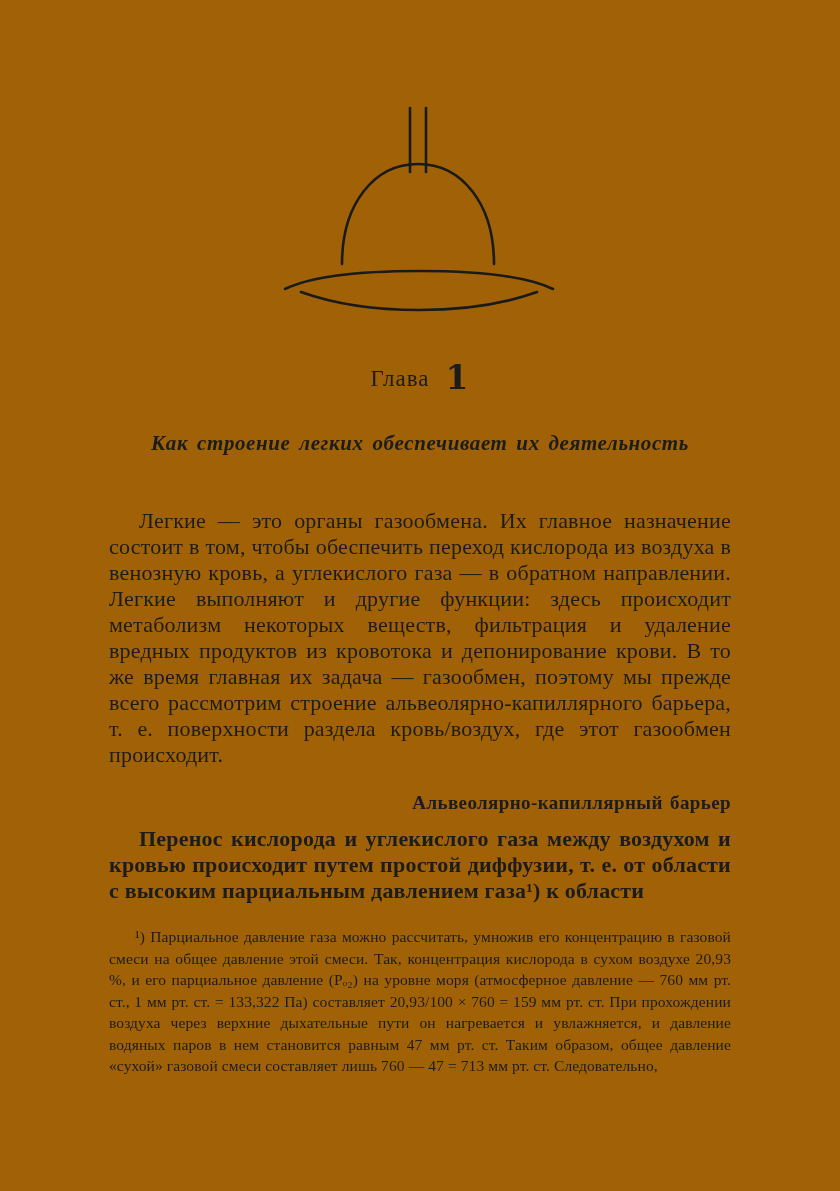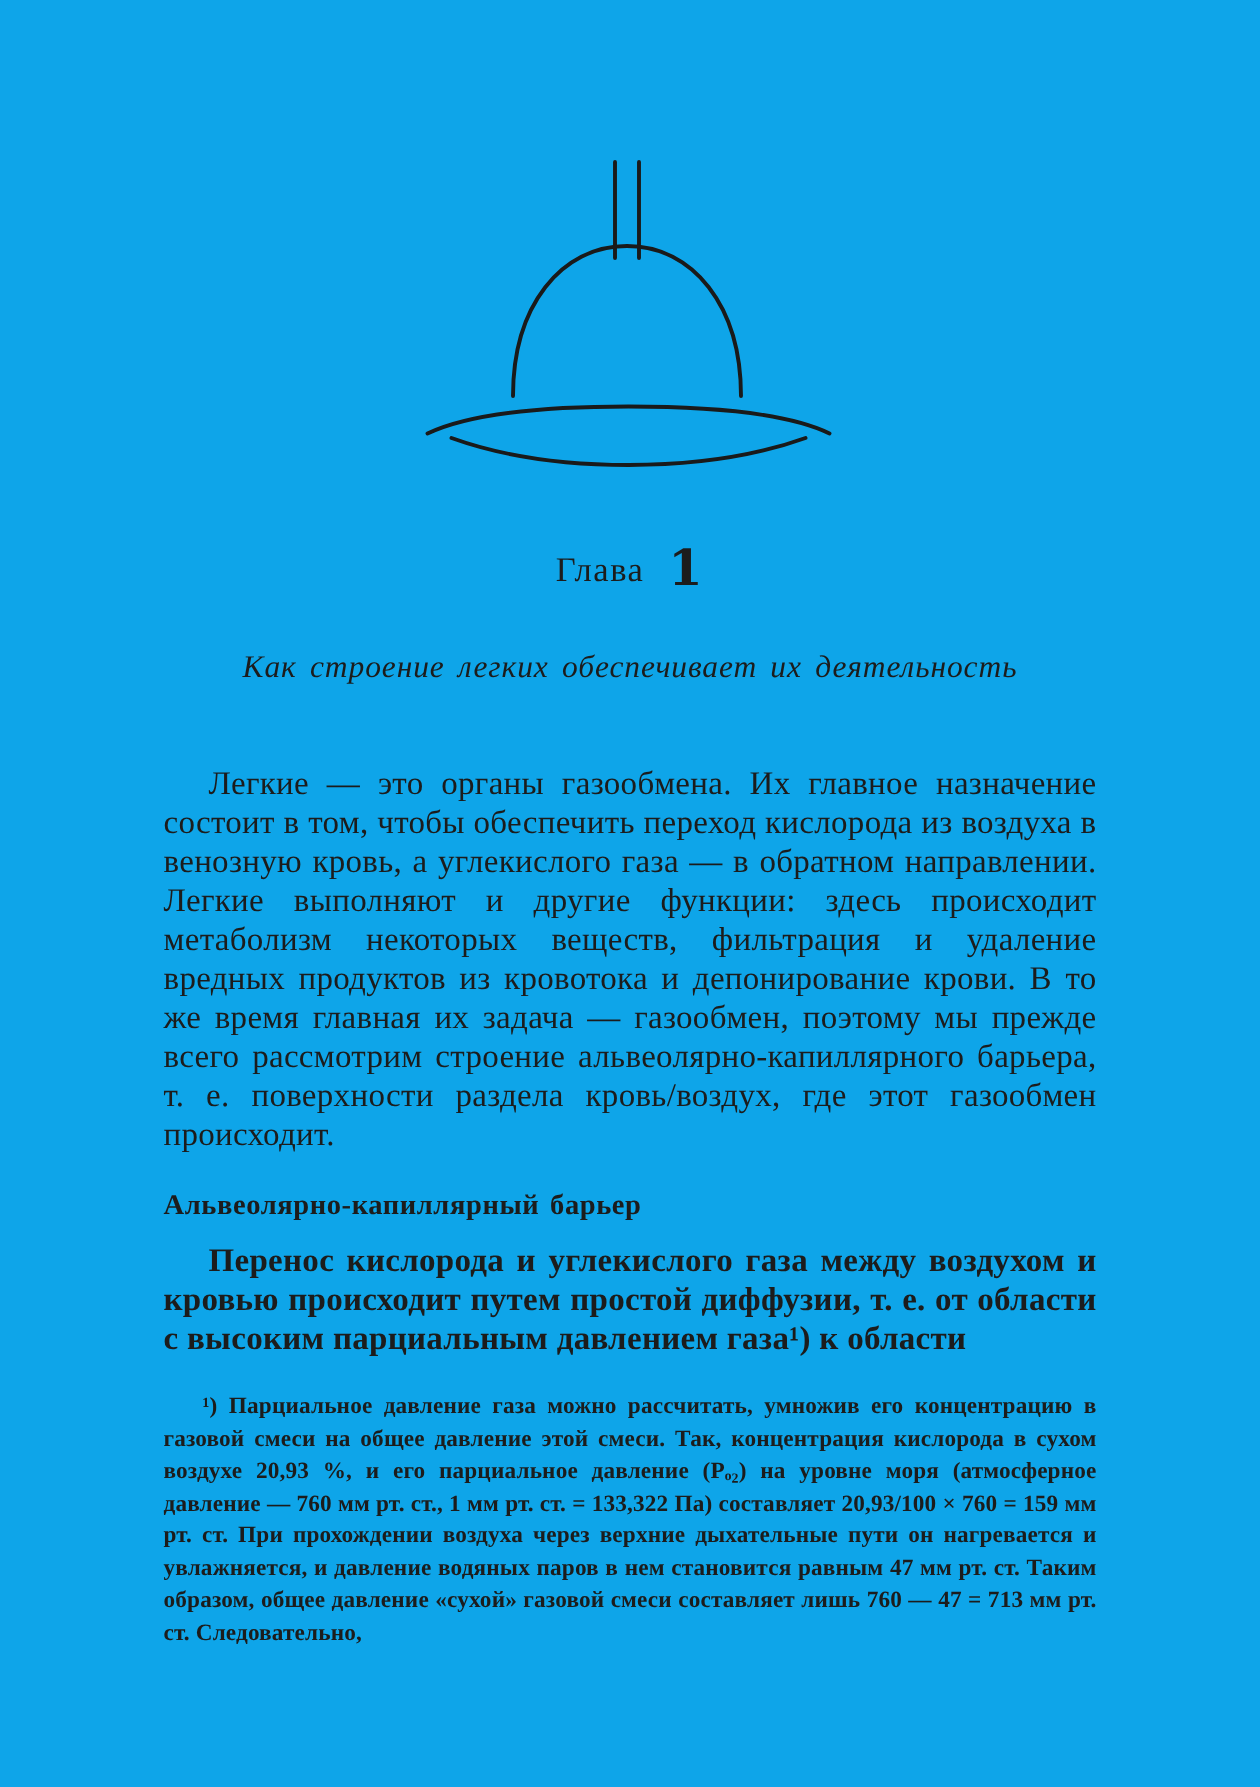--- a/index.html
+++ b/index.html
@@ -5,21 +5,21 @@
   html, body {
     margin: 0;
     padding: 0;
     background: #e8e8e6;
   }
   .page {
     position: relative;
     width: 840px;
     height: 1191px;
     margin: 0 auto;
-    background: #0ea5e9;
+    background: #a16207;
     color: #1c1c1c;
     font-family: "Liberation Serif", "DejaVu Serif", serif;
     overflow: hidden;
     box-sizing: border-box;
   }
   .content-column {
     width: 622px;
     margin: 0 auto;
   }
   .illustration-wrap {
@@ -49,50 +49,49 @@
     font-size: 29px;
     font-weight: bold;
     letter-spacing: 1.5px;
     word-spacing: 8px;
   }
   .page-subtitle {
     margin: 34px 0 0 0;
     text-align: center;
     font-size: 21px;
     font-style: italic;
-    font-weight: normal;
+    font-weight: bold;
     letter-spacing: 0.6px;
     word-spacing: 3px;
   }
   .body-par {
     margin: 0;
     font-size: 22px;
     line-height: 26px;
     text-align: justify;
     text-indent: 30px;
     letter-spacing: 0.2px;
   }
   .par-1 { margin-top: 52px; }
   .par-2 { margin-top: 12px; font-weight: bold; }
   .section-heading {
     margin: 24px 0 0 0;
-    text-align: left;
+    text-align: right;
     font-size: 19px;
     font-weight: bold;
     letter-spacing: 0.4px;
     word-spacing: 2px;
   }
   .footnote {
     margin-top: 22px;
     font-size: 15.5px;
     line-height: 21.5px;
     text-align: justify;
     text-indent: 26px;
     letter-spacing: 0.1px;
-    font-weight: bold;
   }
   .drawing-stroke {
     fill: none;
     stroke: #1a1a1a;
     stroke-width: 2.6;
     stroke-linecap: round;
   }
 </style>
 </head>
 <body>

